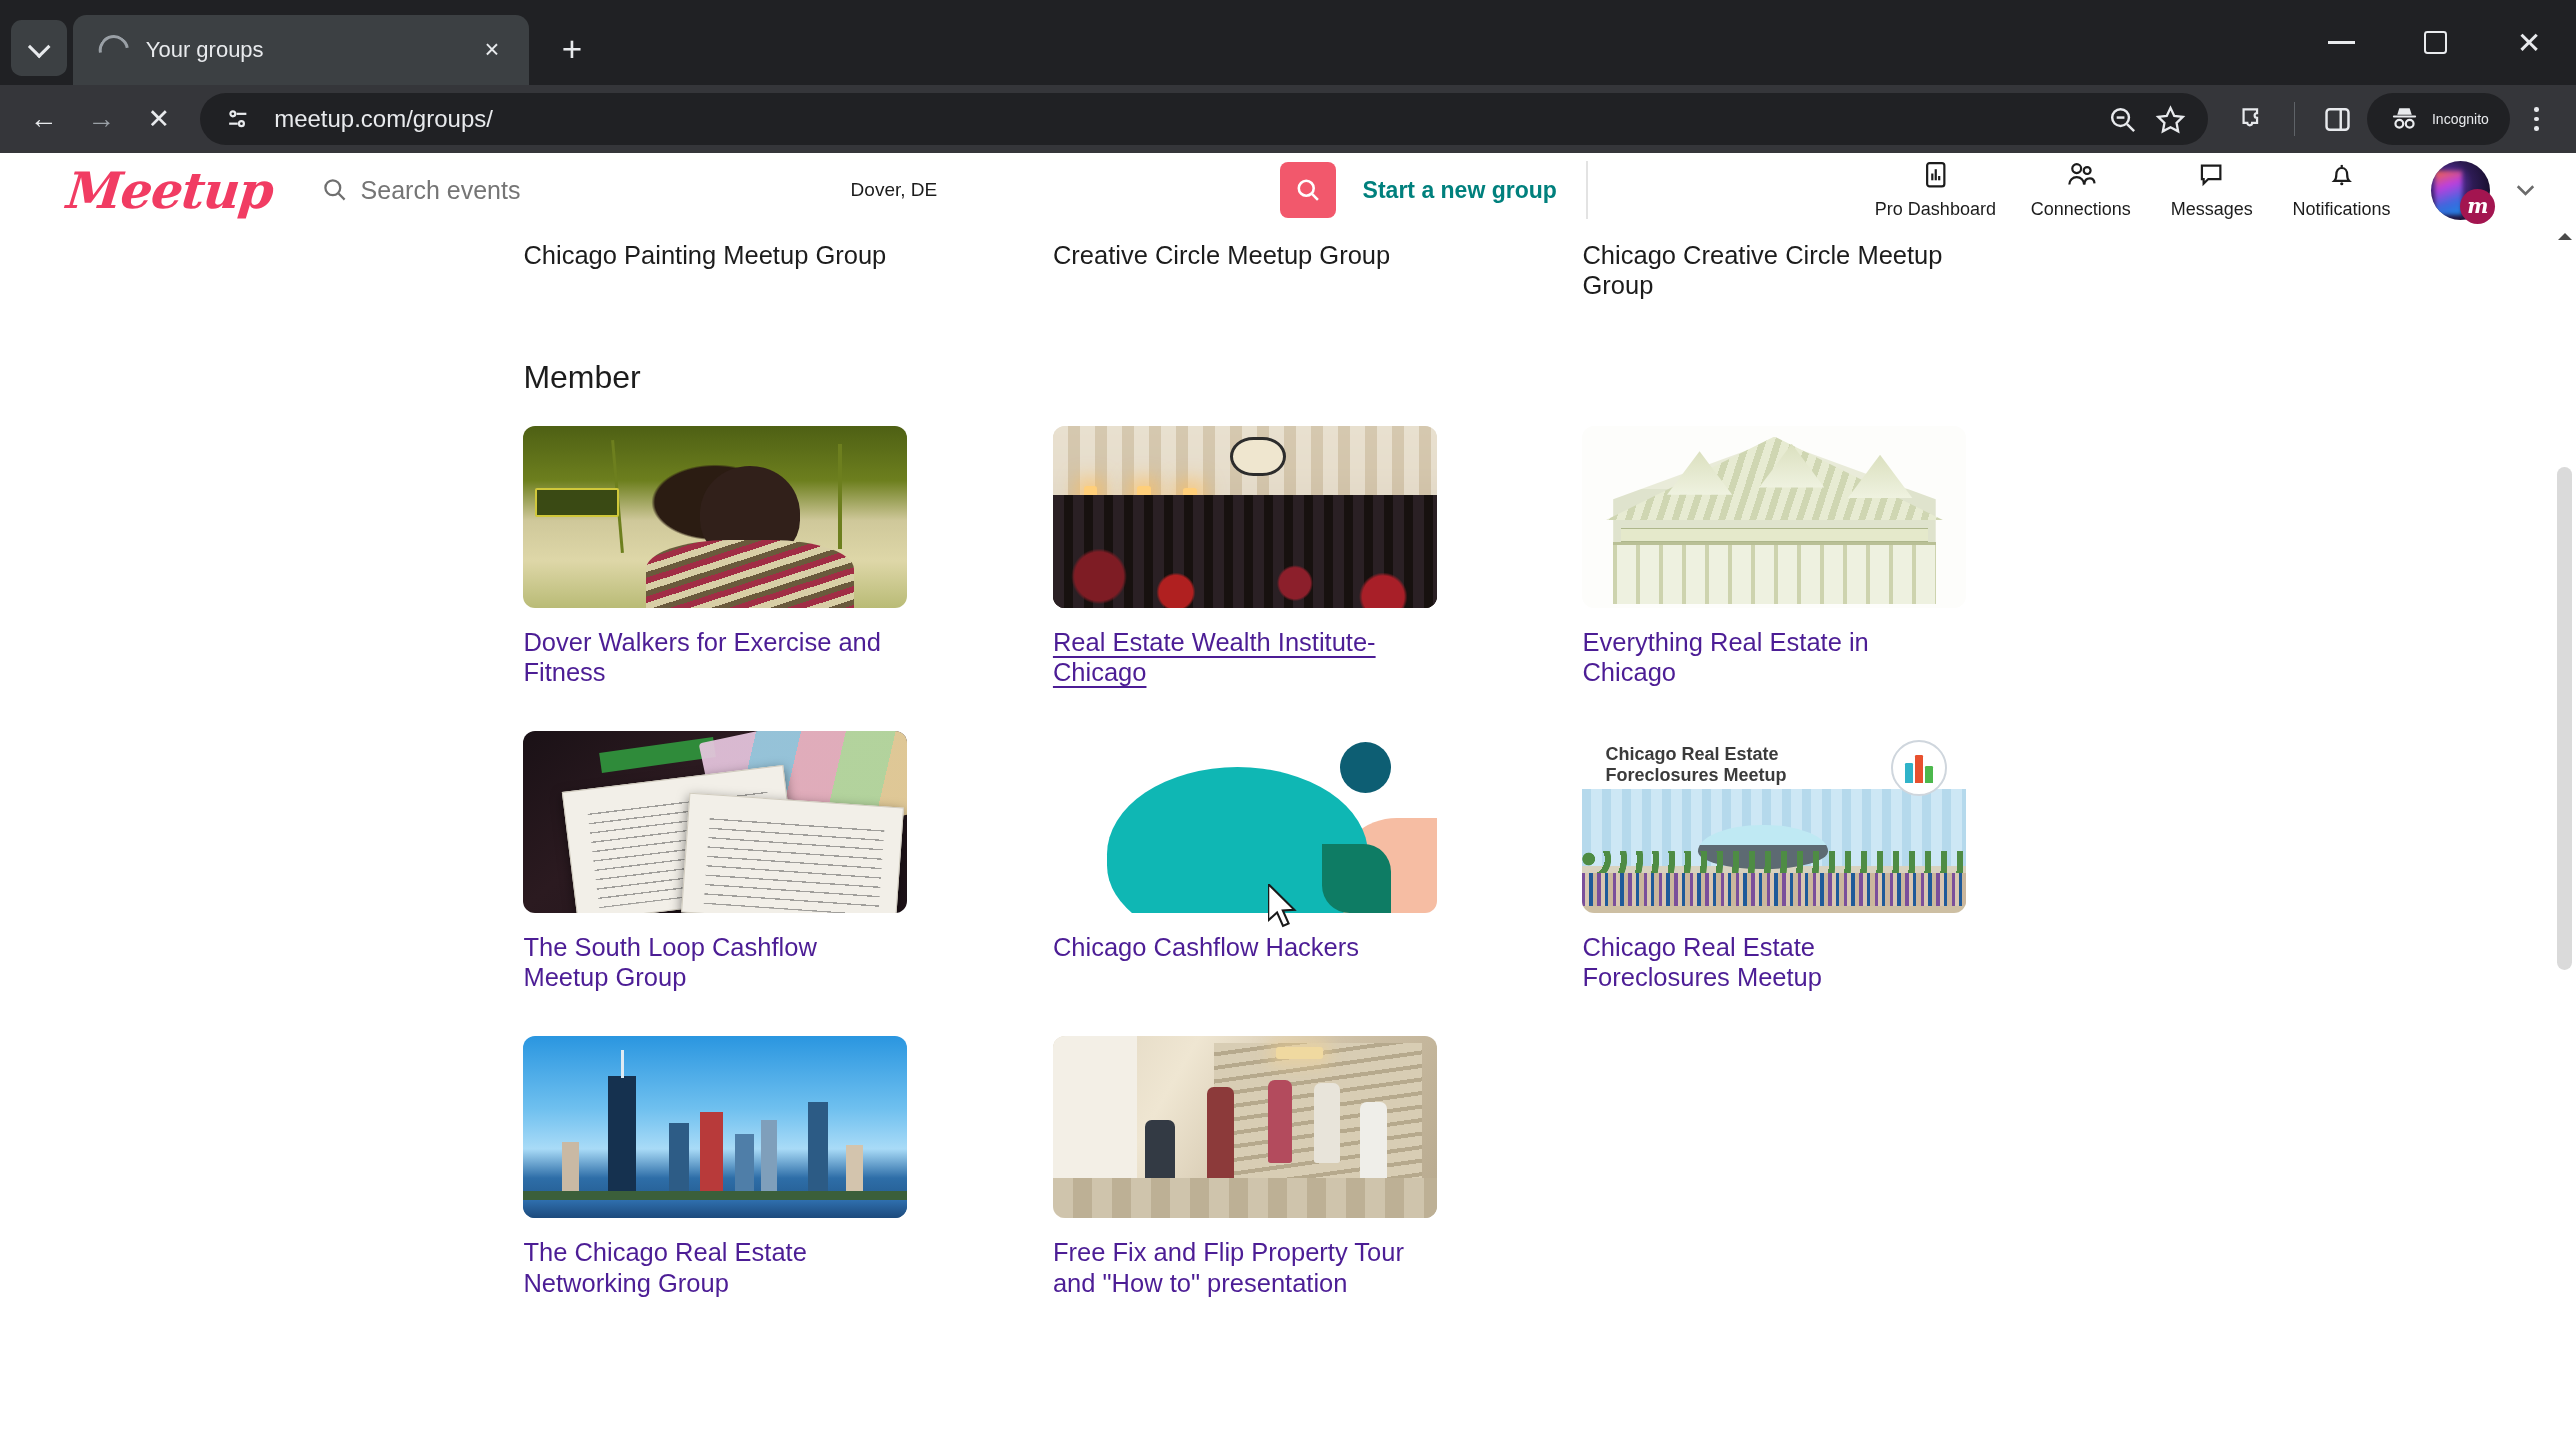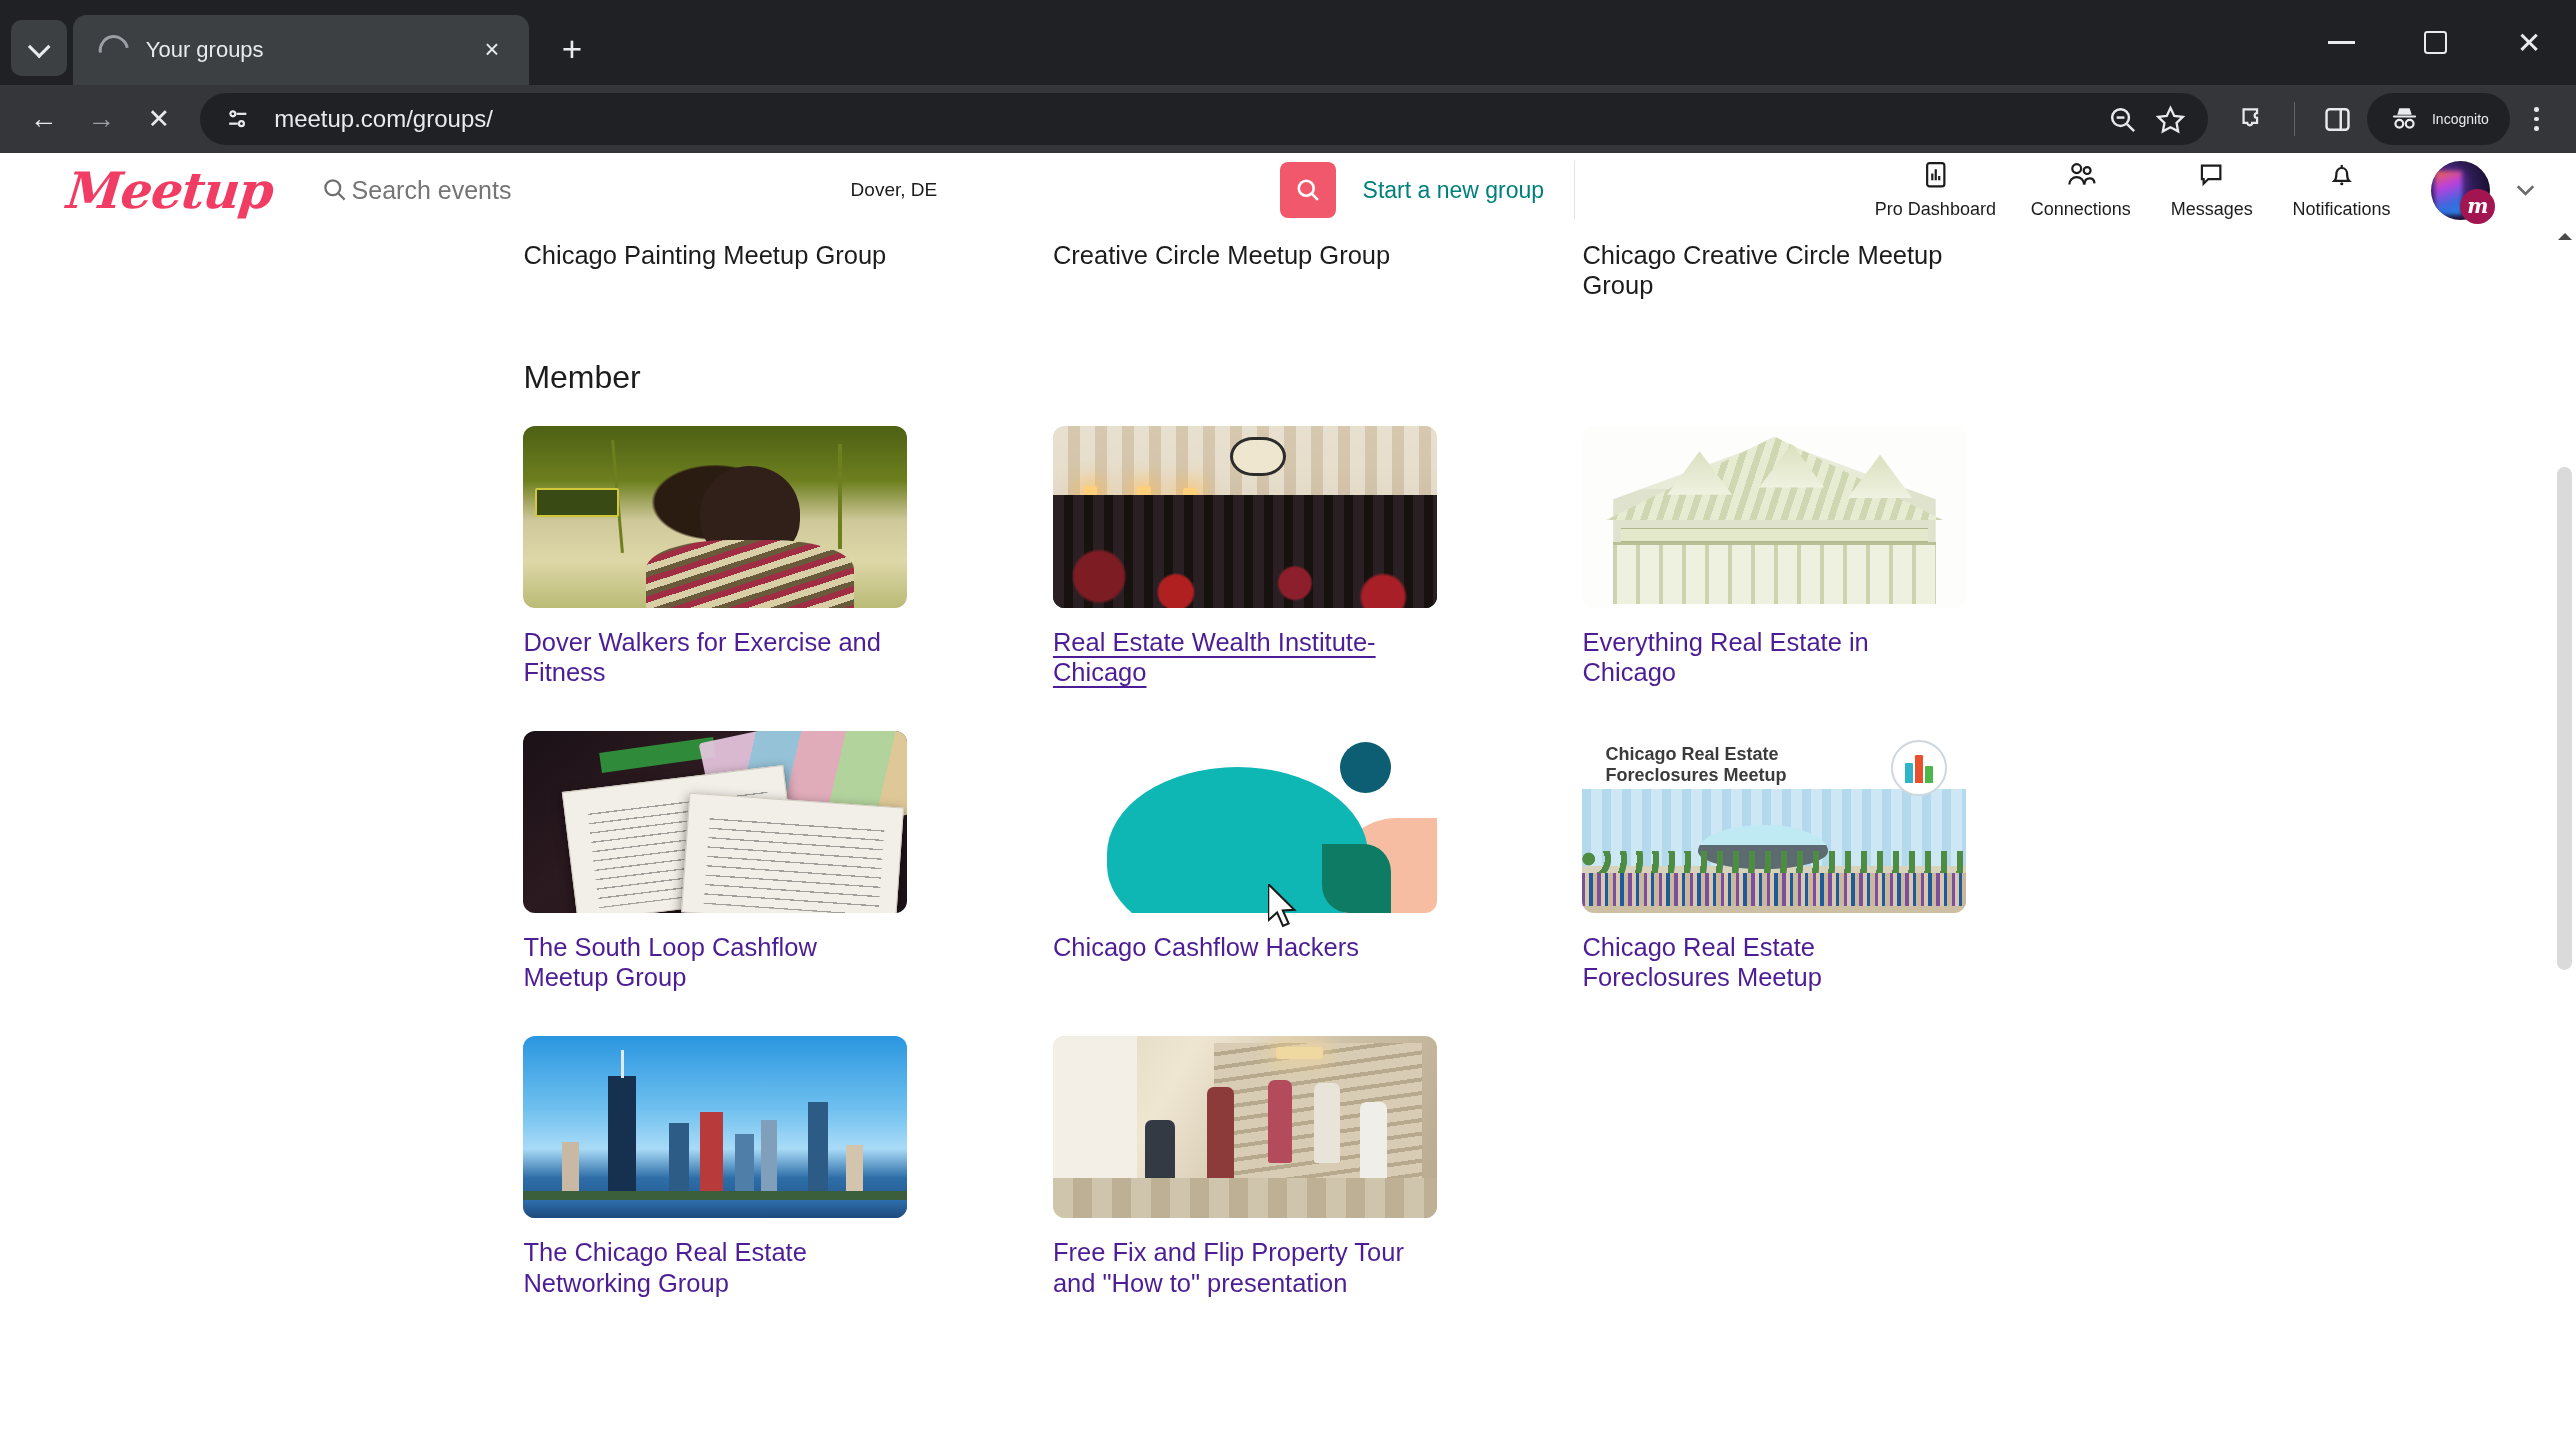--- a/index.html
+++ b/index.html
@@ -116,30 +116,30 @@
     display:flex; align-items:center; padding: 0 35px 0 67px;
     position: relative; z-index: 5;
   }
   .mu-logo {
     font-family: "DejaVu Serif", serif;
     font-style: italic; font-weight: 700;
     color: #f13c63; font-size: 50px; letter-spacing: -1.3px;
     margin-right: 48px; flex:0 0 auto;
     transform: skewX(-6deg);
   }
-  .search-wrap { display:flex; gap: 4px; flex:0 0 auto; width: 530px; }
+  .search-wrap { display:flex; gap: 13px; flex:0 0 auto; width: 530px; }
   .search-ph { color: #757575; font-size: 25px; }
   .loc-wrap { flex: 0 0 auto; width: 429px; }
   .loc-val { color: #1c1c1c; font-size: 19px; }
   .search-btn {
     width: 56px; height: 56px; background:#f2586c; border-radius: 8px;
     display:flex;align-items:center;justify-content:center; flex:0 0 auto;
   }
   .start-group {
-    color: #00807d; font-size: 23px; font-weight: 400; margin-left: 27px; flex:0 0 auto;
+    color: #00807d; font-size: 23px; font-weight: 700; margin-left: 27px; flex:0 0 auto;
     white-space: nowrap;
   }
   .hd-sep { width: 1.3px; height: 58px; background:#e3e3e3; margin: 0 29.5px; flex:0 0 auto; }
   .nav-items { display:flex; align-items:center; gap: 0; flex:0 0 auto; margin-left:auto; }
   .nav-item {
     display:flex; flex-direction:column; align-items:center; gap: 8px;
     padding: 0 17.4px; min-width: 127px;
   }
   .nav-label { font-size: 18px; color: #1c1c1c; white-space: nowrap; }
   .avatar-wrap { position: relative; margin-left: 23px; flex:0 0 auto; }

